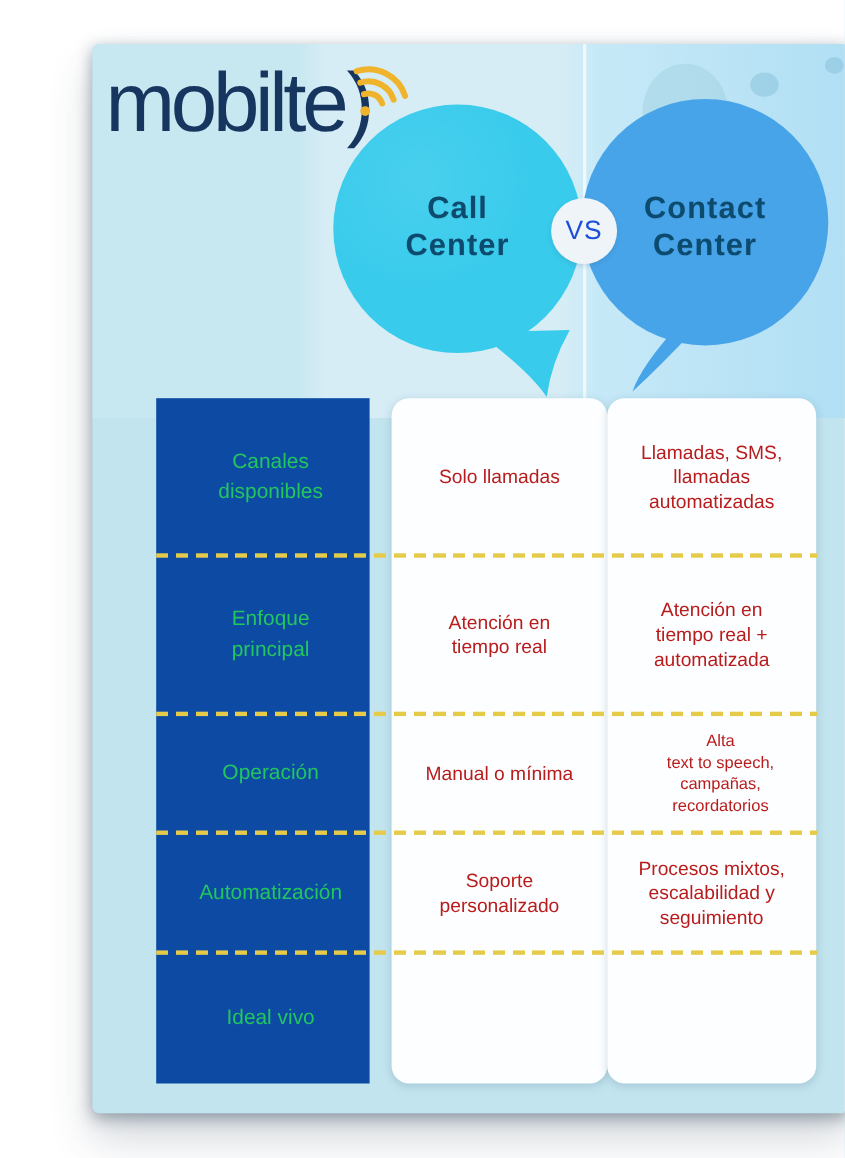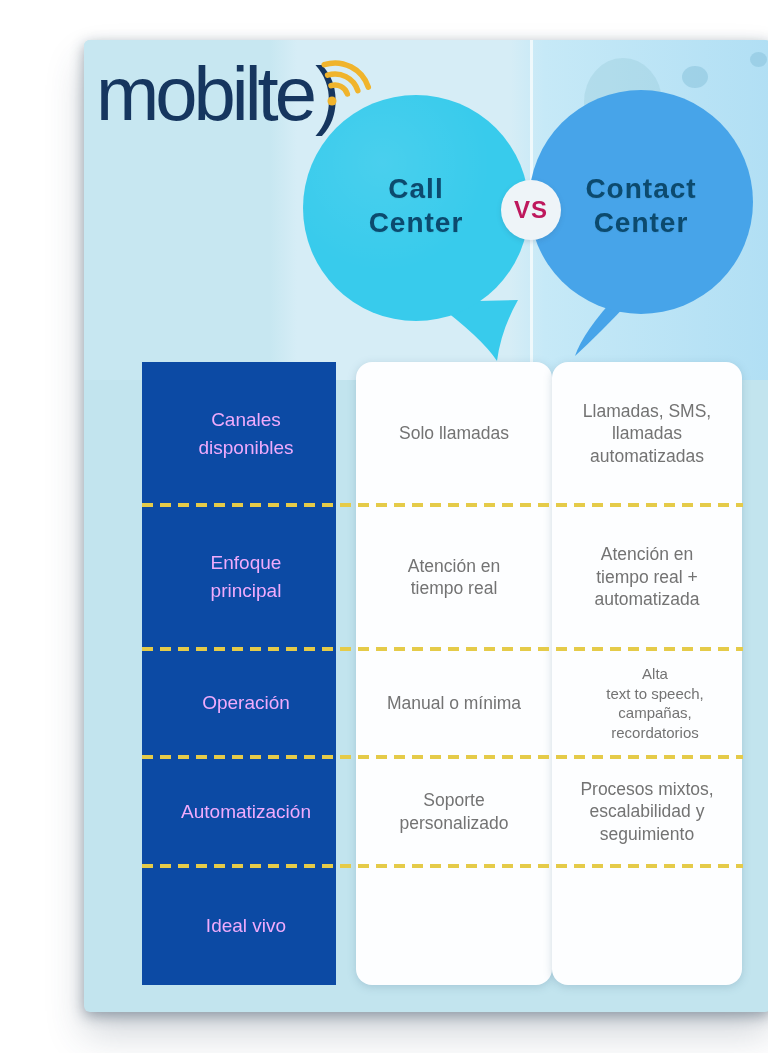--- a/index.html
+++ b/index.html
@@ -34,34 +34,34 @@
   .bubble-title{
     position:absolute;z-index:2;color:#0c4a6e;font-weight:bold;font-size:28px;
     line-height:1.2;text-align:center;white-space:pre-line;letter-spacing:1px;
     text-shadow:0 1px 1px rgba(0,60,90,.08);
   }
   .title-left{left:237px;top:132px;width:190px;}
   .title-right{left:450px;top:132px;width:214px;}
   .vs-badge{
     position:absolute;left:417px;top:140px;width:60px;height:60px;z-index:3;
     background:#eef4f8;border-radius:50%;display:flex;align-items:center;justify-content:center;
-    color:#be185d;font-weight:bold;font-size:24px;letter-spacing:1px;
+    color:#1d4ed8;font-weight:normal;font-size:24px;letter-spacing:1px;
     box-shadow:0 2px 5px rgba(60,90,120,.18);
   }
   
   .col{position:absolute;top:322px;height:623px;display:grid;grid-template-rows:143px 144px 108px 109px 119px;z-index:2;}
   .col-header{left:58px;width:194px;background:#0c4aa4;}
   .col-call{left:272px;width:196px;background:#fdfeff;border-radius:16px;box-shadow:0 2px 8px rgba(90,130,155,.28);}
   .col-contact{left:468px;width:190px;background:#fdfeff;border-radius:16px;box-shadow:0 2px 8px rgba(90,130,155,.28);}
   .cell{
     display:flex;align-items:center;justify-content:center;text-align:center;
     white-space:pre-line;padding:0 12px;box-sizing:border-box;
   }
-  .col-header .cell{color:#f0abfc;font-size:19px;line-height:1.45;padding-left:26px;}
-  .col-call .cell,.col-contact .cell{color:#737373;font-size:17.5px;line-height:1.28;}
+  .col-header .cell{color:#22c55e;font-size:19px;line-height:1.45;padding-left:26px;}
+  .col-call .cell,.col-contact .cell{color:#b91c1c;font-size:17.5px;line-height:1.28;}
   .cell.small{font-size:15px;line-height:1.3;padding-left:28px;}
   
   .divider{
     position:absolute;left:58px;width:601px;height:4px;z-index:6;
     background:repeating-linear-gradient(90deg,#e5cb49 0 11px,rgba(0,0,0,0) 11px 18px);
   }
   .div-1{top:463px;} .div-2{top:607px;} .div-3{top:715px;} .div-4{top:824px;}
 </style>
 </head>
 <body>

